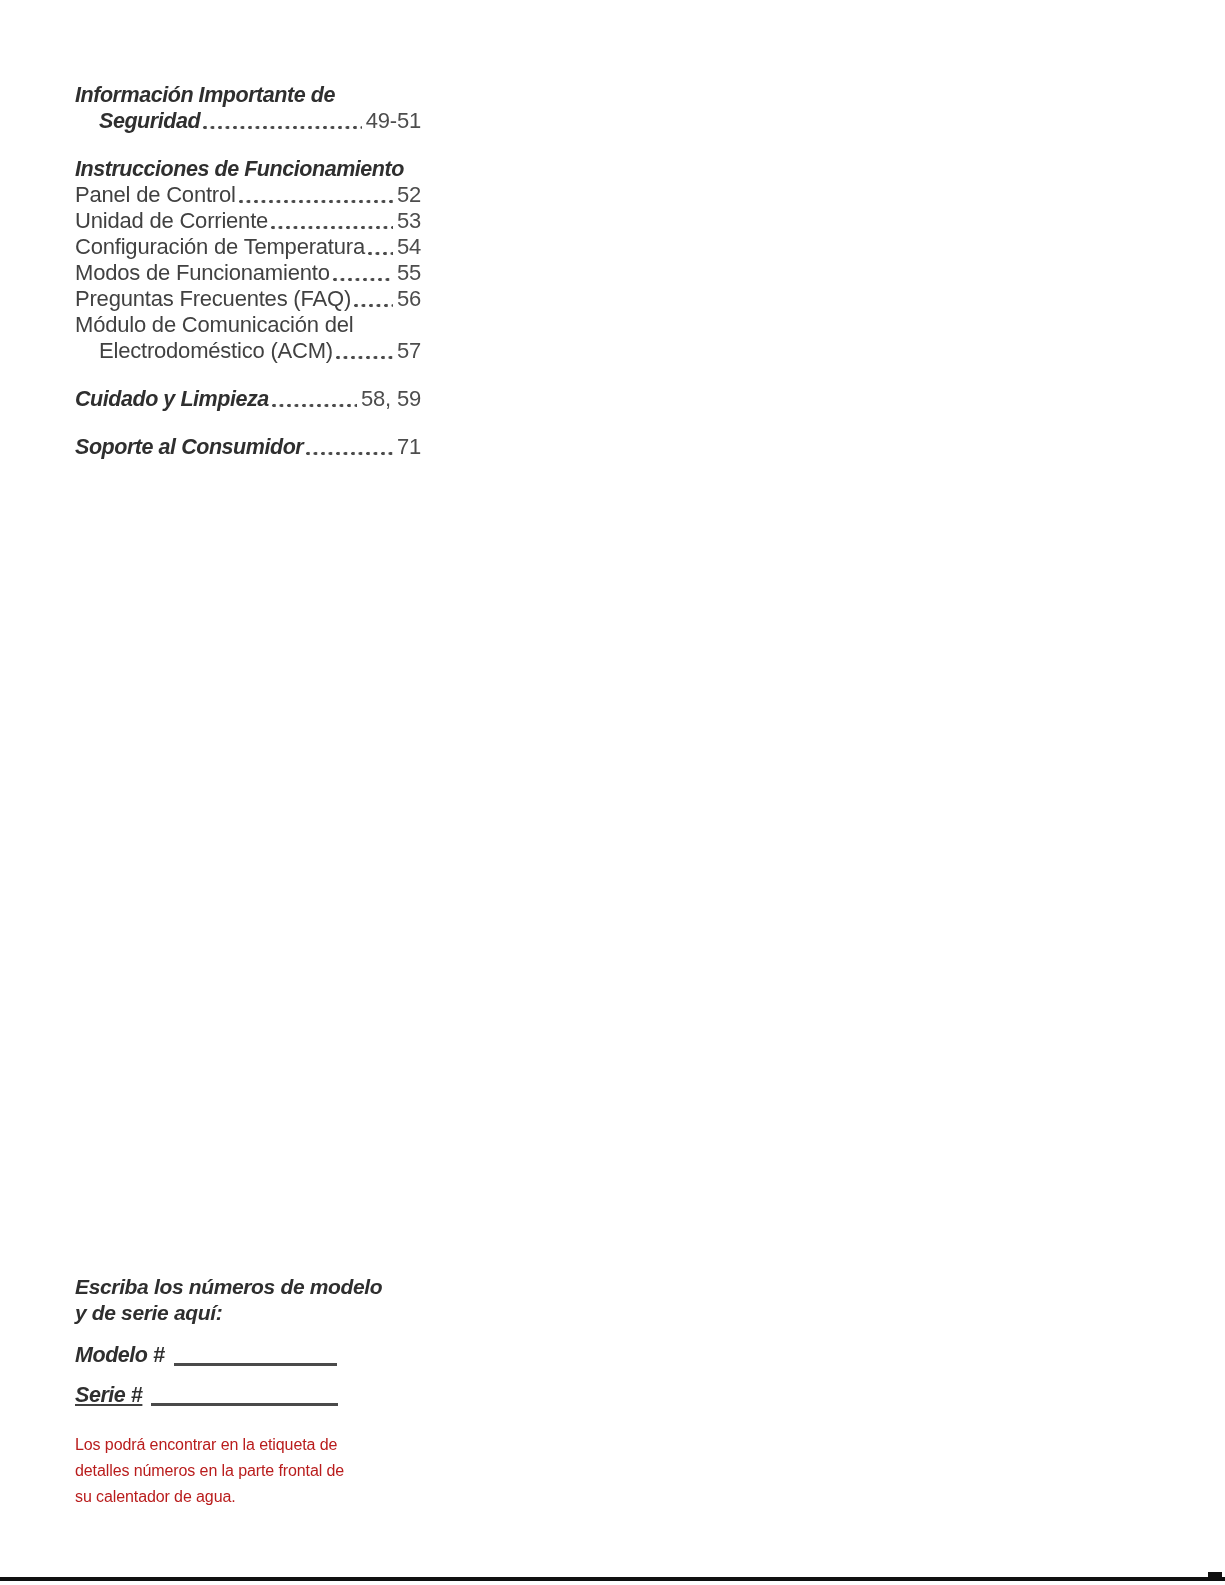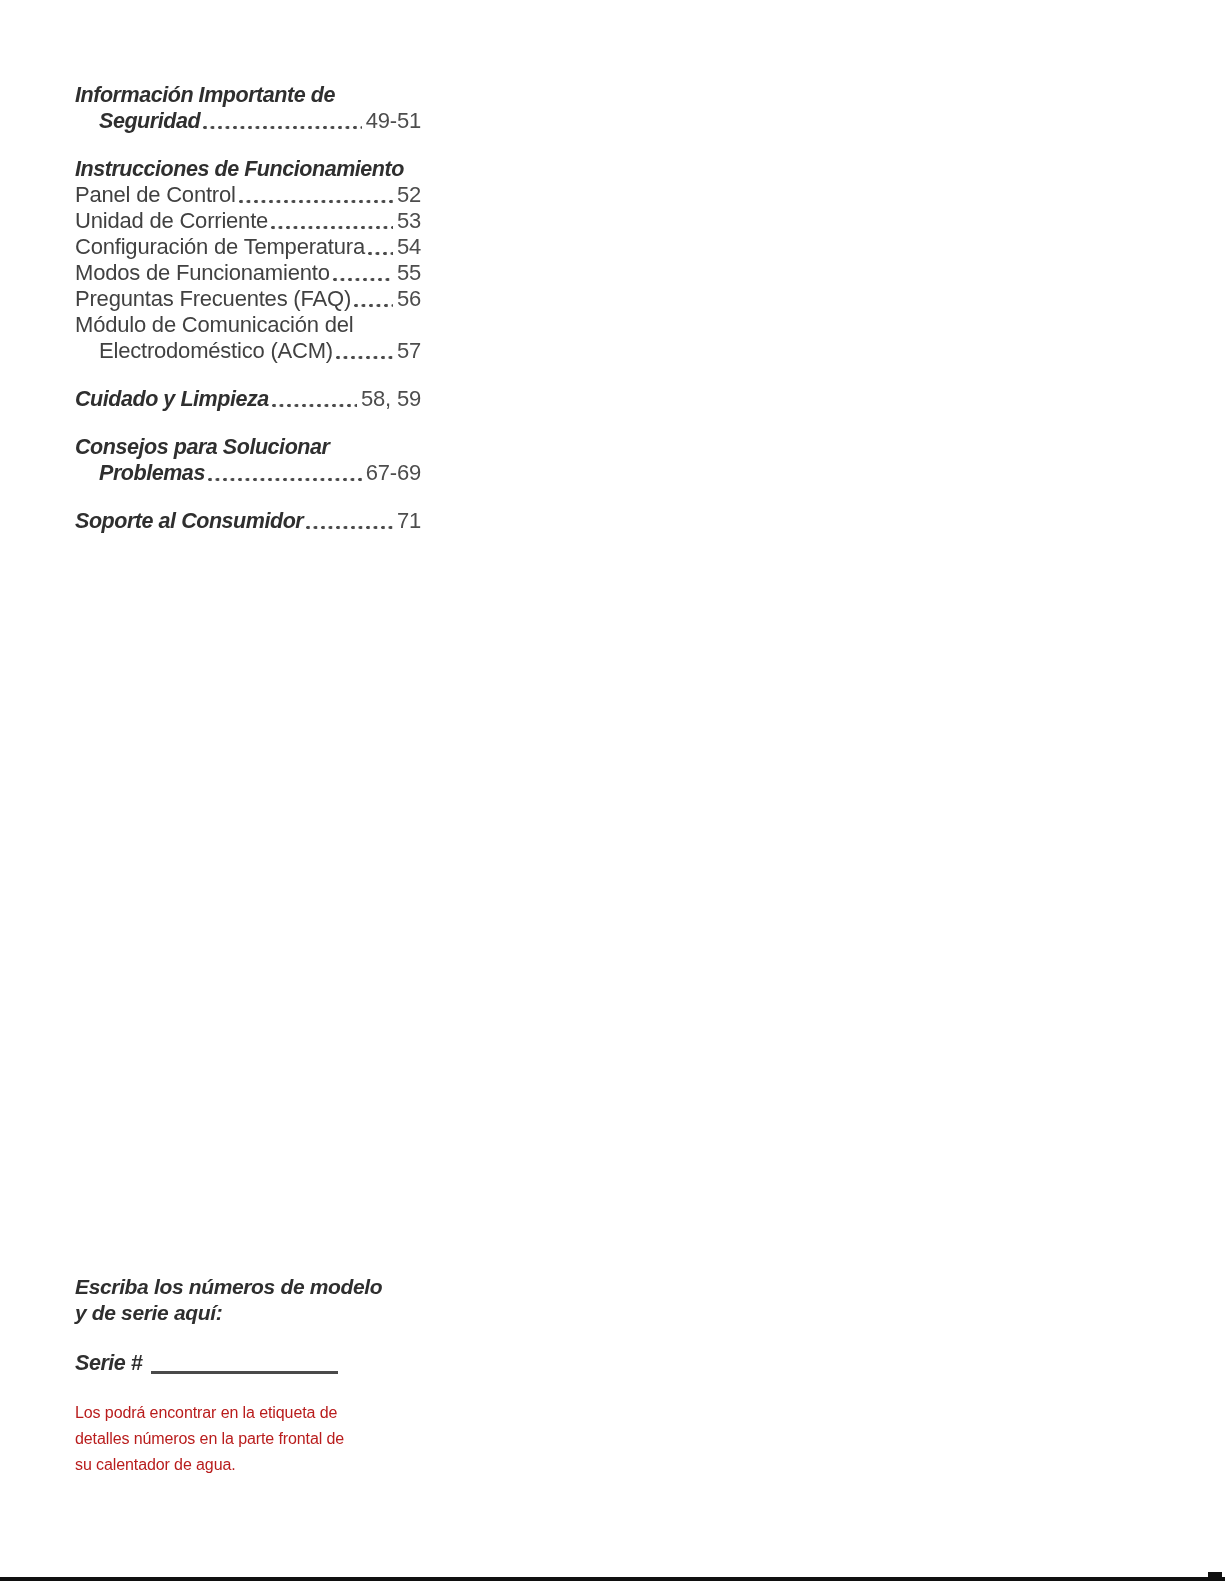--- a/index.html
+++ b/index.html
@@ -75,21 +75,21 @@
     color: #2f2f2f;
     letter-spacing: -0.35px;
     white-space: nowrap;
   }
   .field {
     font-size: 22px;
     line-height: 26px;
     white-space: nowrap;
   }
   .field-model { margin-top: 16px; }
-  .field-serial { margin-top: 24px; }
+  .field-serial { margin-top: 14px; text-decoration: underline; }
   .blank {
     display: inline-block;
     height: 0;
     border-bottom: 3px solid #4a4a4a;
     margin-left: 9px;
     position: relative;
     top: 4px;
   }
   .blank-model { width: 163px; }
   .blank-serial { width: 187px; }
@@ -179,46 +179,39 @@
 
     <div class="sec">
       <div class="row">
         <span class="lbl h">Cuidado y Limpieza</span>
         <span class="leader"></span>
         <span class="pg">58, 59</span>
       </div>
     </div>
 
 
-    <div class="sec">
-      <div class="row">
-        <span class="lbl h">Consejos para Solucionar</span>
-      </div>
-      <div class="row">
-        <span class="lbl h ind">Problemas</span>
-        <span class="leader"></span>
-        <span class="pg">67-69</span>
-      </div>
-    </div>
 
     <div class="sec">
       <div class="row">
         <span class="lbl h">Soporte al Consumidor</span>
         <span class="leader"></span>
         <span class="pg">71</span>
       </div>
     </div>
 
   </div>
 
   <div class="model-serial">
     <p class="ms-heading">
       <span>Escriba los números de modelo</span>
       <span>y de serie aquí:</span>
     </p>
+    <div class="field field-model">
+      <span class="h">Modelo #</span><span class="blank blank-model"></span>
+    </div>
     <div class="field field-serial">
       <span class="h">Serie #</span><span class="blank blank-serial"></span>
     </div>
     <p class="note">
       <span>Los podrá encontrar en la etiqueta de</span>
       <span>detalles números en la parte frontal de</span>
       <span>su calentador de agua.</span>
     </p>
   </div>
 

